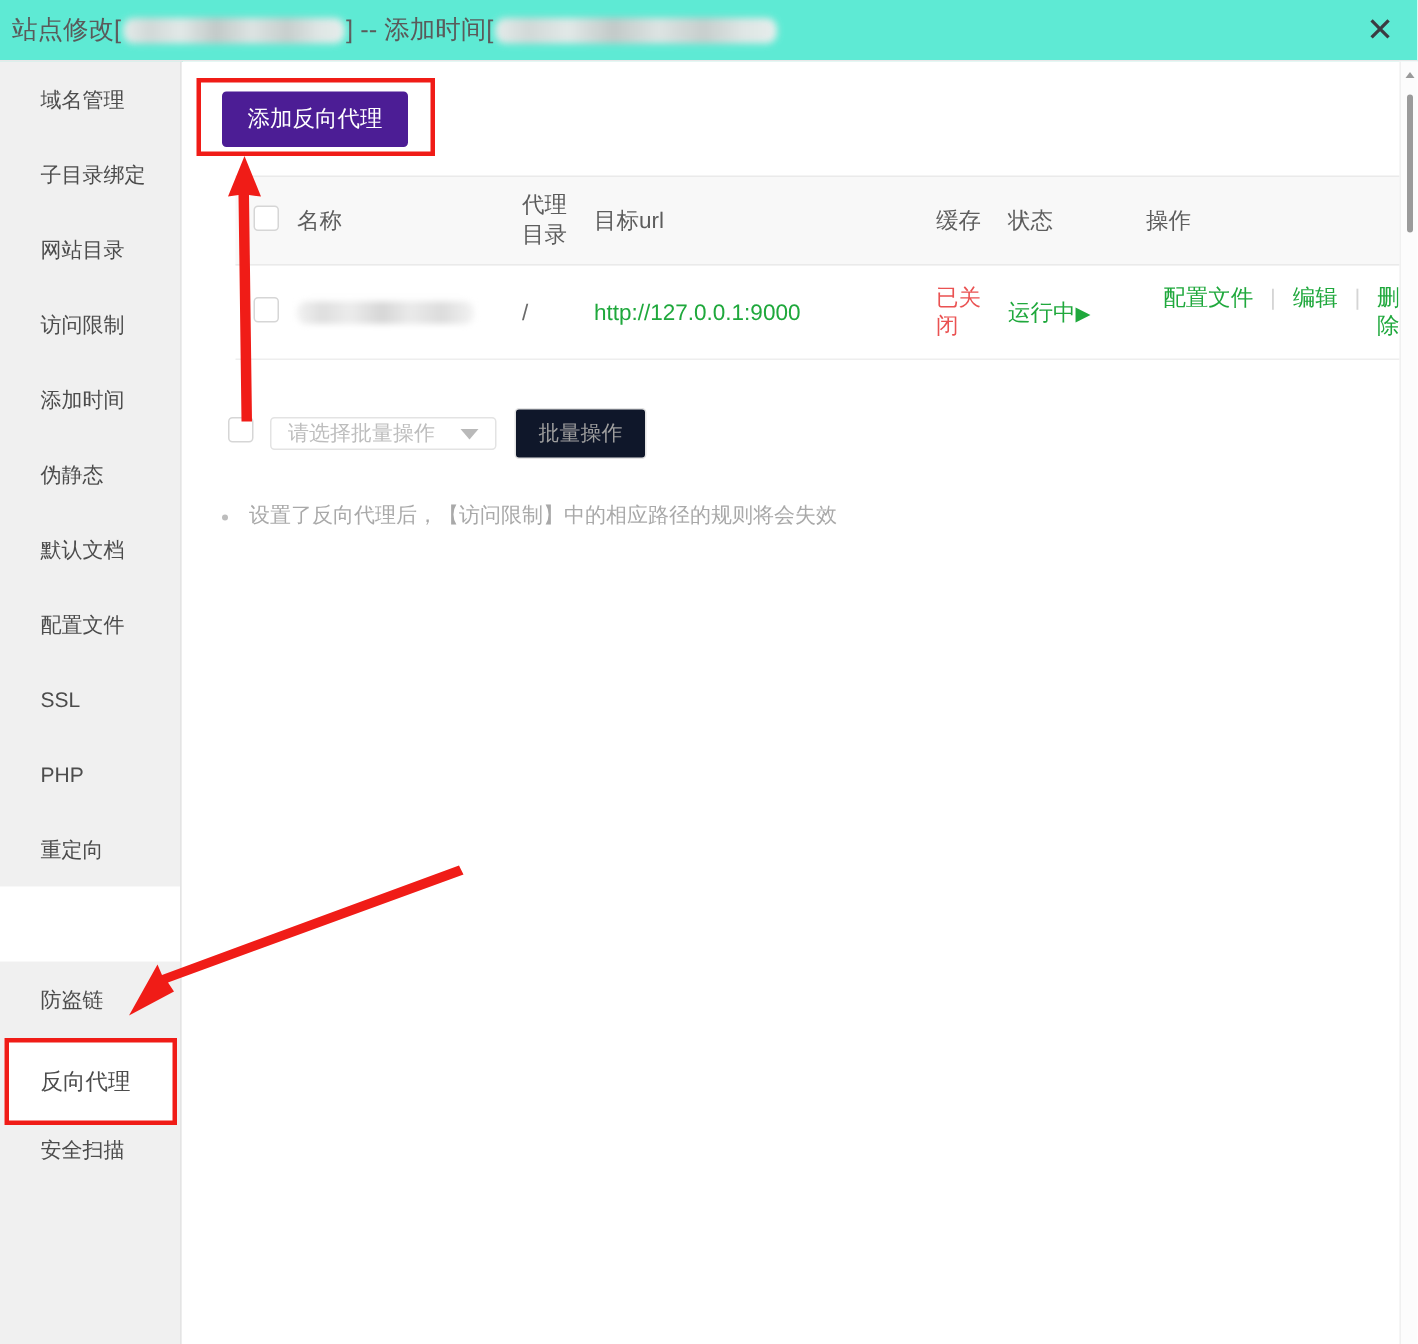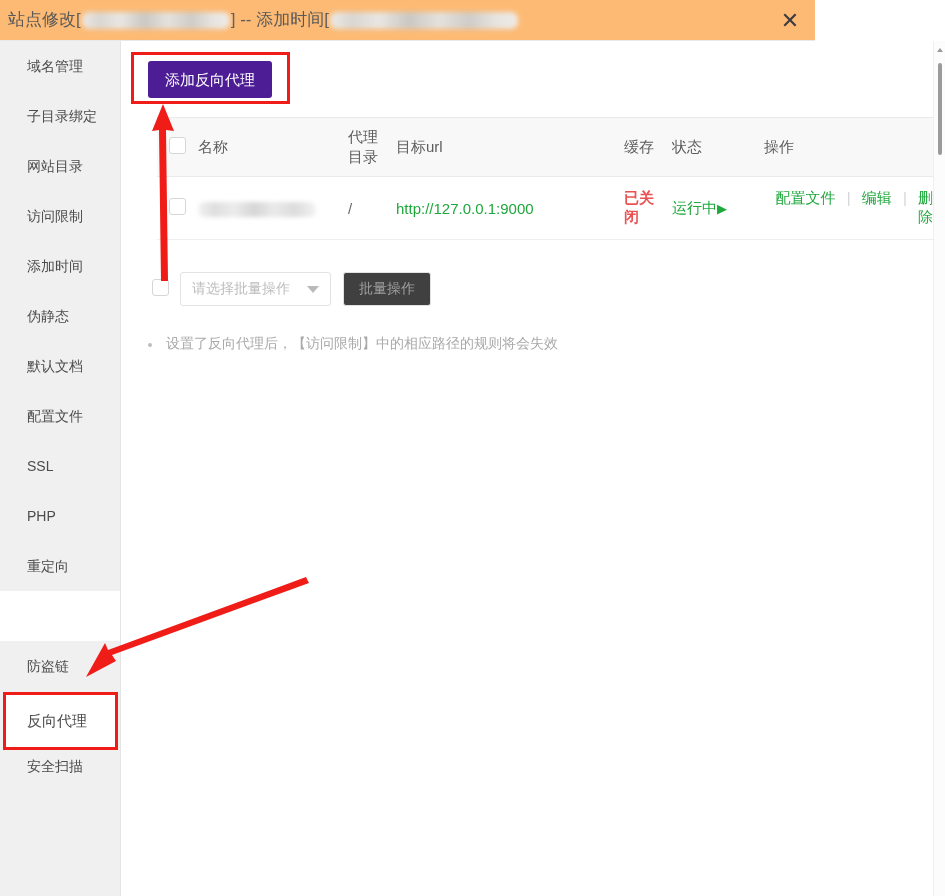--- a/index.html
+++ b/index.html
@@ -14,22 +14,22 @@
     font-family: "Liberation Sans", "DejaVu Sans", sans-serif;
     color: #4a4a4a;
     position: relative;
     -webkit-font-smoothing: antialiased;
   }
 
   
   .titlebar {
     position: absolute;
     left: 0; top: 0;
-    width: 815px; height: 41px;
-    background: #fdba74;
+    width: 945px; height: 41px;
+    background: #5eead4;
     border-bottom: 1px solid #e8e8e8;
     box-sizing: border-box;
   }
   .title-text {
     position: absolute;
     left: 8px; top: 9px;
     font-size: 17px;
     color: #5a5a5a;
     white-space: nowrap;
     display: flex;
@@ -181,35 +181,35 @@
         rgba(236,236,236,1) 30%,
         rgba(214,214,214,1) 48%,
         rgba(234,234,234,1) 64%,
         rgba(220,220,220,1) 82%,
         rgba(243,243,243,1) 100%);
     filter: blur(2.2px);
     vertical-align: middle;
   }
 
   .link-green { color: #1fa83c; text-decoration: none; cursor: pointer; }
-  .text-red   { color: #ea5252; font-weight: bold; }
+  .text-red   { color: #ea5252; }
   .state-run  { color: #1fa83c; white-space: nowrap; cursor: pointer; }
   .sep        { color: #d5d5d5; margin: 0 7px; }
   .play       { font-family: "DejaVu Sans", sans-serif; font-size: 13px; }
 
   
   .batch-bar {
     position: absolute;
     left: 18px; top: 231px;
     display: flex;
     align-items: center;
   }
   .batch-chk-cell { width: 34px; padding-left: 12px; box-sizing: border-box; }
   .select-box {
-    width: 151px; height: 34px;
+    width: 151px; height: 22px;
     border: 1px solid #e3e3e3;
     border-radius: 3px;
     background: #fff;
     display: flex;
     align-items: center;
     justify-content: space-between;
     padding: 0 11px;
     box-sizing: border-box;
     color: #bdbdbd;
     font-size: 14px;
@@ -221,21 +221,21 @@
     border-left: 6px solid transparent;
     border-right: 6px solid transparent;
     border-top: 7px solid #b9b9b9;
   }
   .batch-btn {
     margin-left: 12px;
     height: 34px;
     padding: 0 15px;
     border: 1px solid #e3e3e3;
     border-radius: 3px;
-    background: #404040;
+    background: #0f172a;
     color: #9e9e9e;
     font-size: 14px;
     cursor: pointer;
     font-family: "Liberation Sans", sans-serif;
   }
 
   
   .note {
     position: absolute;
     left: 26px; top: 294px;

